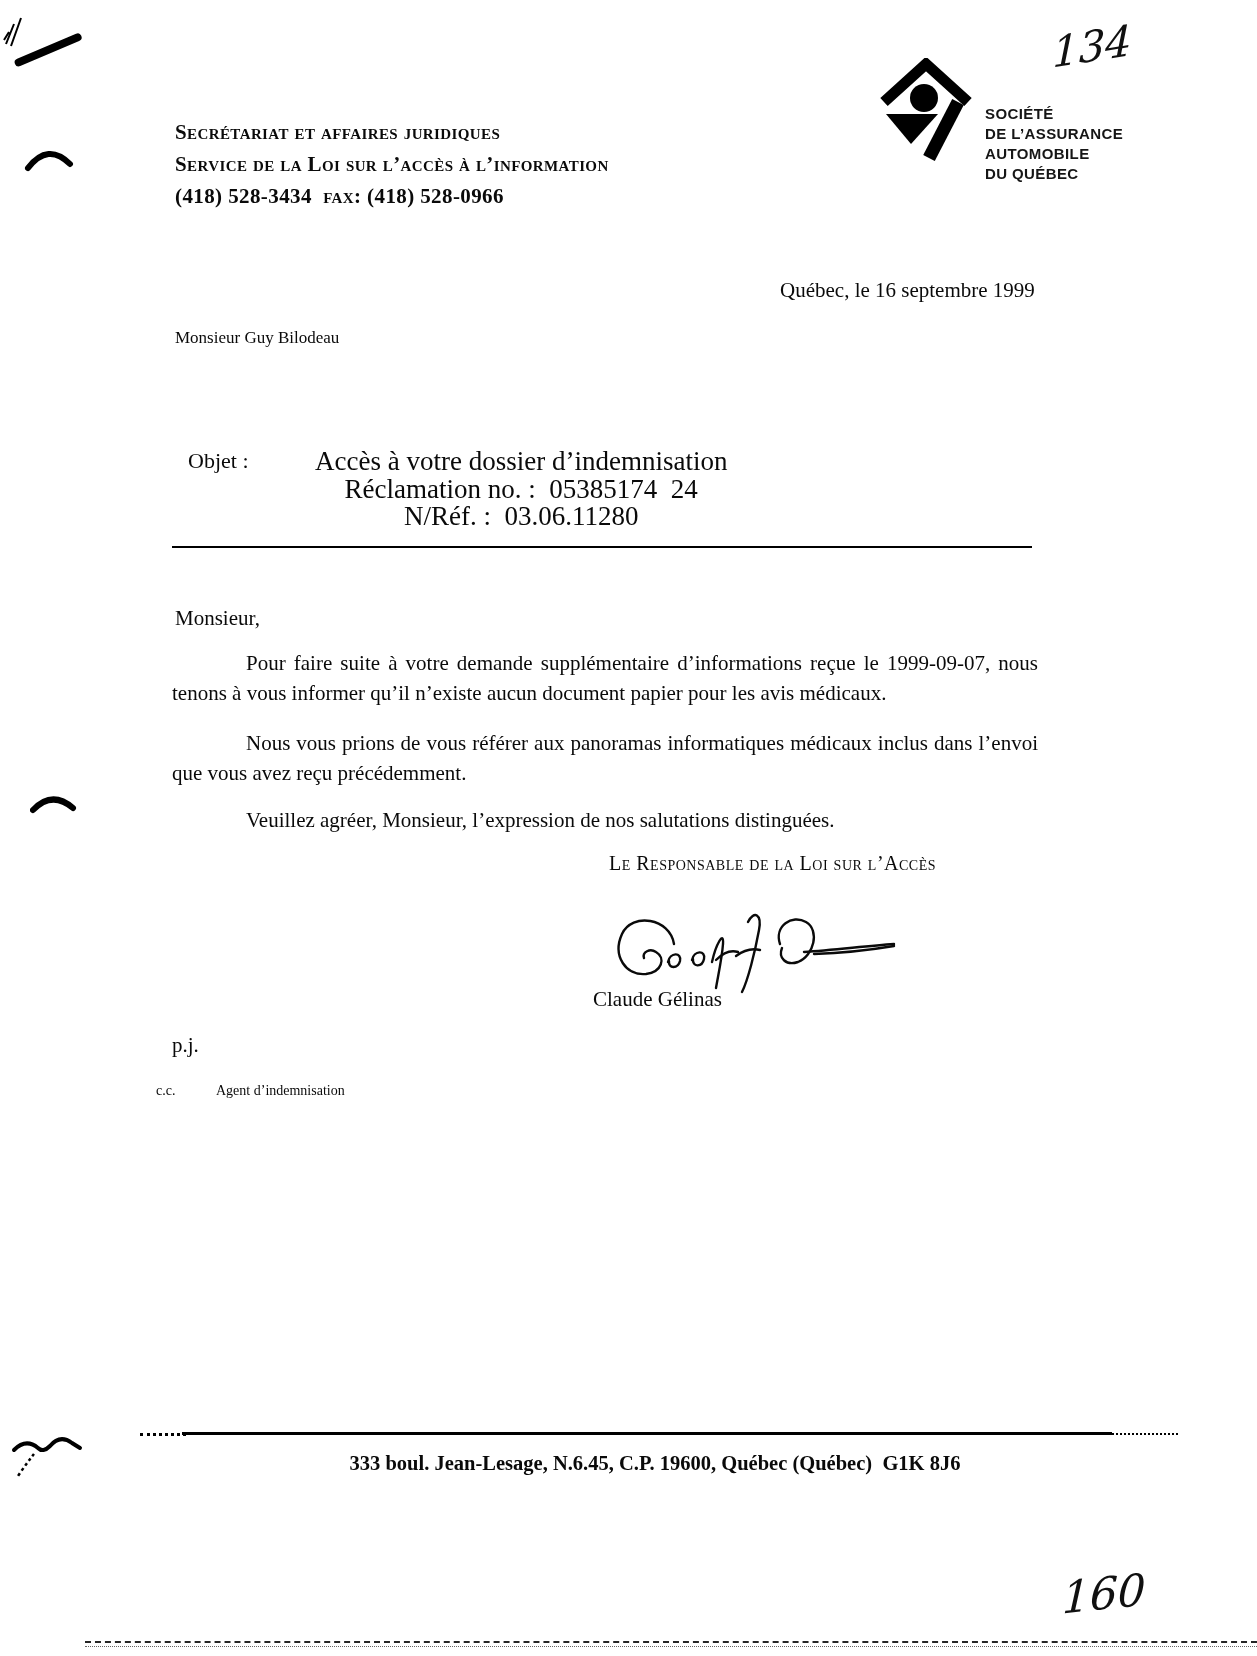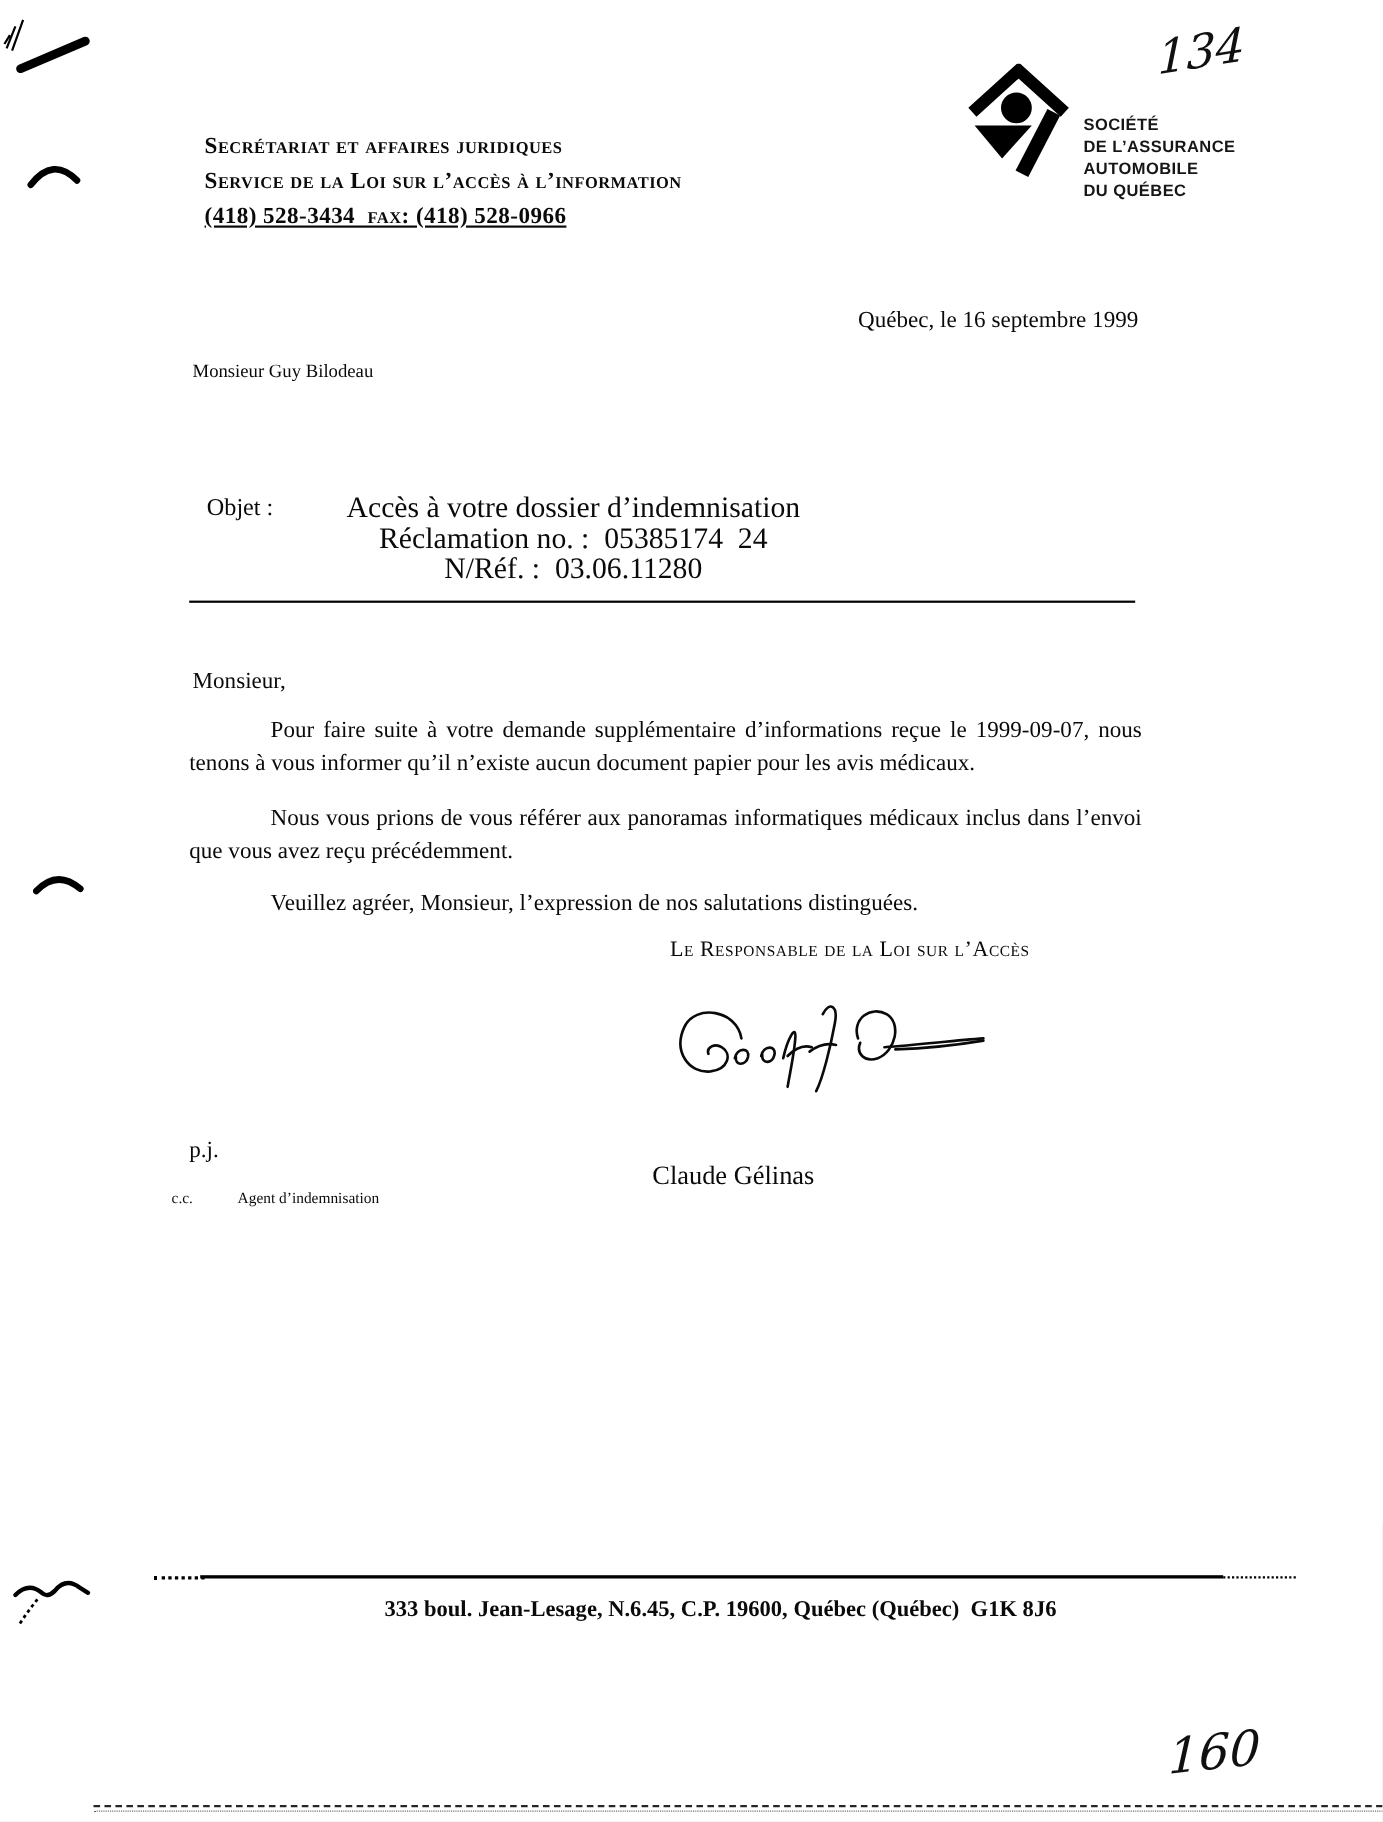--- a/index.html
+++ b/index.html
@@ -11,23 +11,23 @@
     font-family:"Liberation Serif", serif;
     color:#0a0a0a;
     overflow:hidden;
   }
   .pre{white-space:pre-wrap;}
 
   
   .dept{
     position:absolute;left:175px;top:116px;
     font-weight:bold;font-variant:small-caps;
-    font-size:21px;line-height:32px;letter-spacing:0.4px;margin-left:11px;
+    font-size:21px;line-height:32px;letter-spacing:0.4px;
   }
-  .dept .phone{font-variant:small-caps;text-decoration:underline;}
+  .dept .phone{font-variant:small-caps;}
 
   
   .logo-svg{position:absolute;left:874px;top:58px;}
   .logo-text{
     position:absolute;left:985px;top:104px;
     font-family:"Liberation Sans", sans-serif;
     font-weight:bold;font-size:15px;line-height:20px;letter-spacing:0.4px;
     color:#161616;
   }
 
@@ -60,21 +60,21 @@
   }
   .para-1{top:648px;}
   .para-2{top:728px;}
   .closing{position:absolute;left:246px;top:808px;font-size:21px;text-align:right;}
 
   .signer-title{
     position:absolute;left:595px;top:852px;
     font-variant:small-caps;font-size:20px;letter-spacing:0.5px;margin-left:14px;
   }
   .signature-svg{position:absolute;left:608px;top:900px;}
-  .signer-name{position:absolute;left:593px;top:1056px;font-size:24px;}
+  .signer-name{position:absolute;left:593px;top:987px;font-size:21px;}
 
   .pj{position:absolute;left:172px;top:1033px;font-size:21px;}
   .cc{position:absolute;left:156px;top:1083px;font-size:14px;}
   .cc .cc-value{position:absolute;left:60px;top:0;white-space:nowrap;}
 
   .rule-footer{position:absolute;left:182px;top:1432px;width:930px;height:3px;background:#000;}
   .rule-footer-dots{position:absolute;left:140px;top:1433px;width:46px;border-top:3px dotted #000;}
   .rule-footer-tail{position:absolute;left:1112px;top:1433px;width:66px;border-top:2px dotted #000;}
 
   .footer-address{

